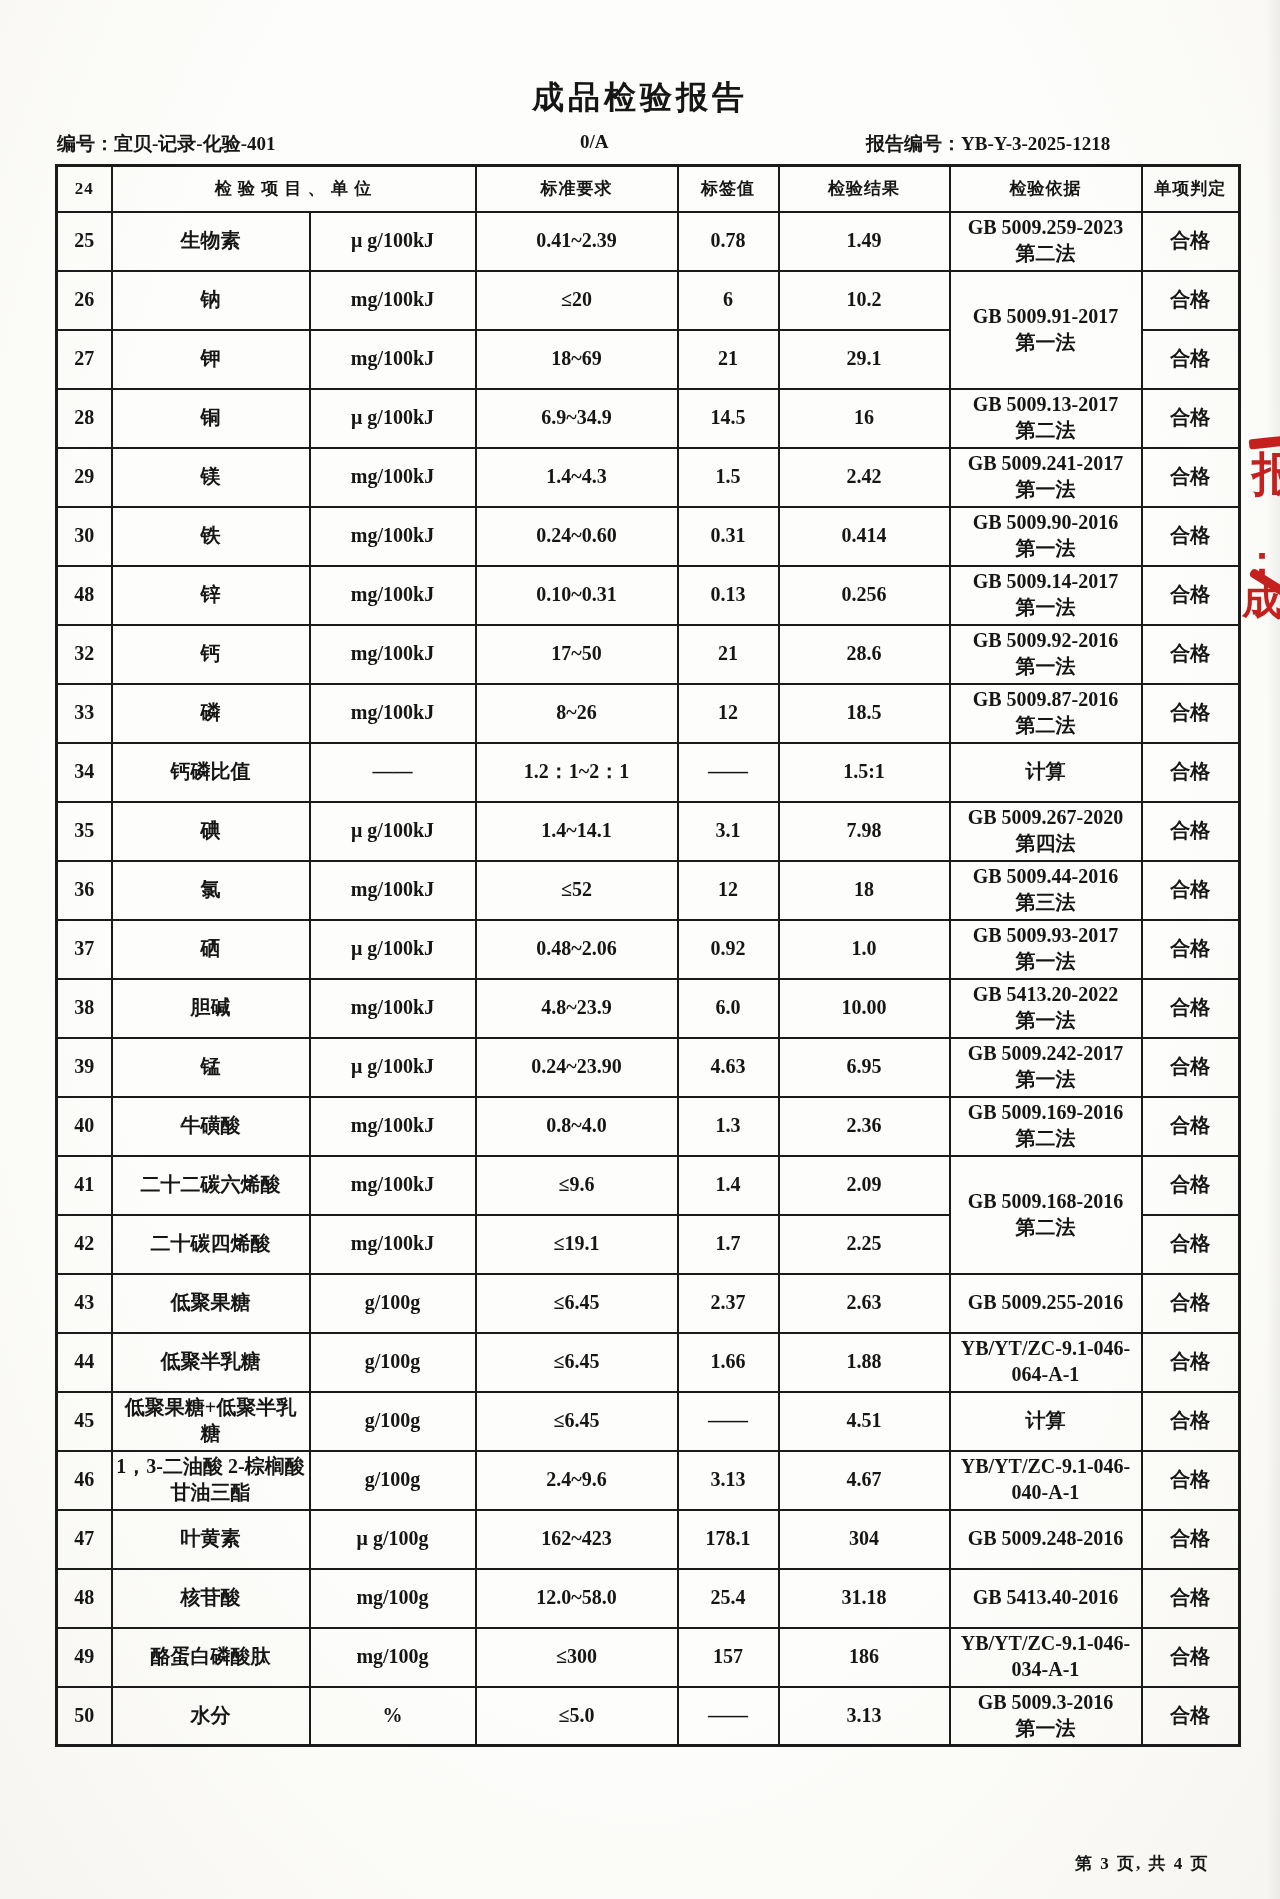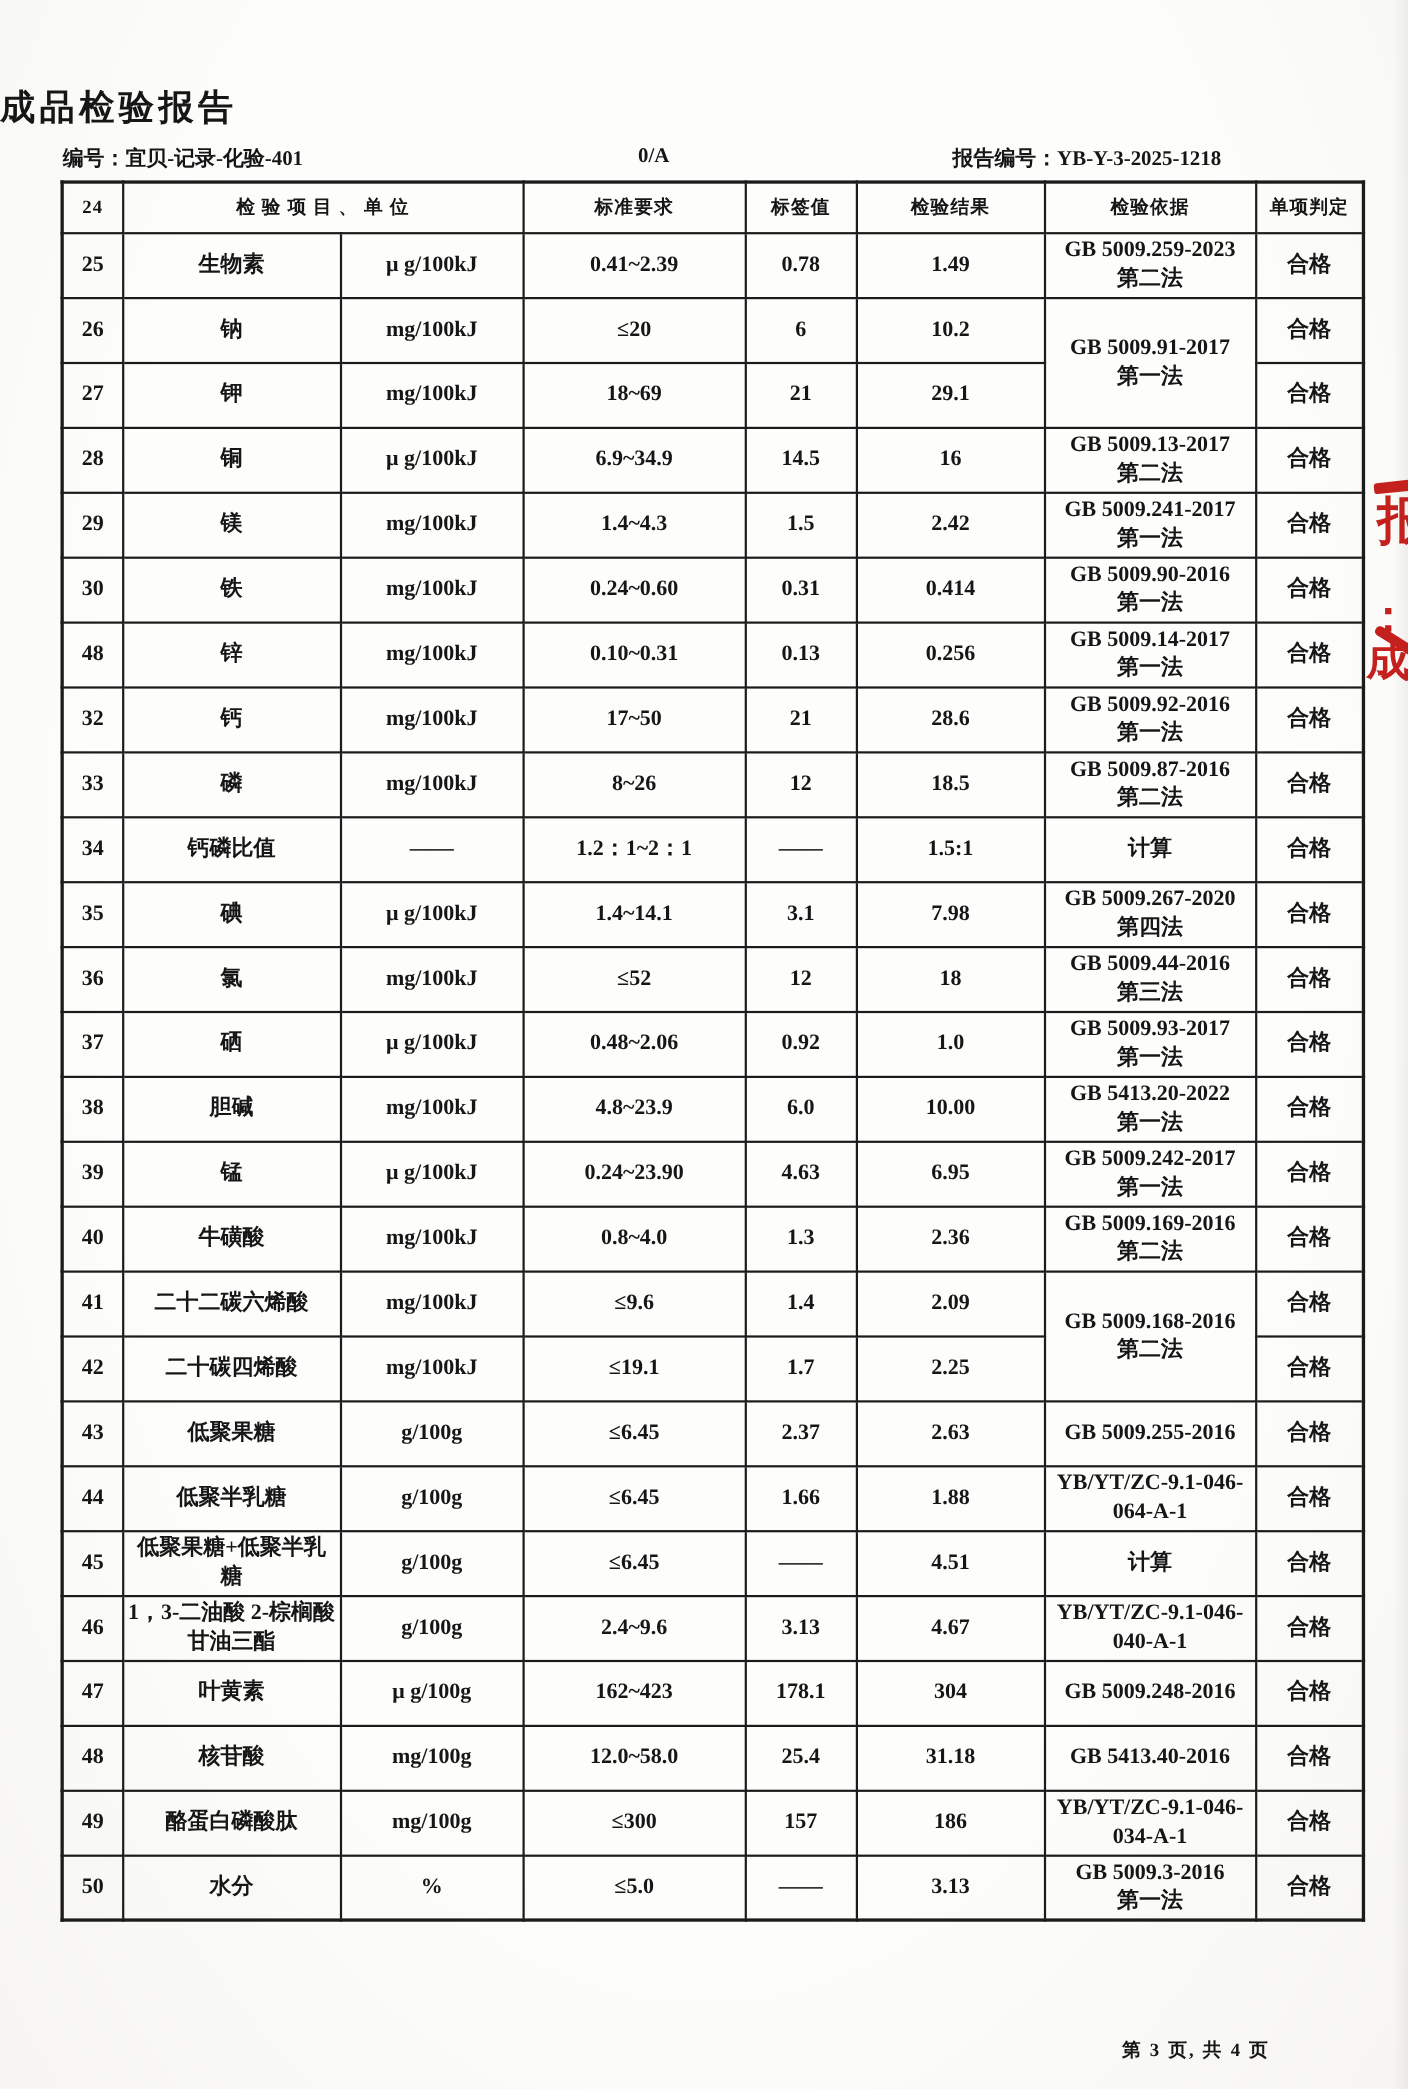--- a/index.html
+++ b/index.html
@@ -8,21 +8,21 @@
     width:1280px;height:1899px;
     background:
       linear-gradient(to left, rgba(0,0,0,0.05), rgba(0,0,0,0) 14px),
       radial-gradient(ellipse at 50% 40%, #fdfdfb 60%, #f6f5f1 100%);
     overflow:hidden;
     font-family:"Liberation Serif","DejaVu Serif",serif;
     color:#161616;
   }
   .title{
     position:absolute;top:76px;left:0;width:100%;
-    font-size:32px;font-weight:bold;letter-spacing:4px;
+    text-align:center;font-size:32px;font-weight:bold;letter-spacing:4px;
   }
   .meta{position:absolute;top:131px;font-size:19px;font-weight:bold;white-space:nowrap;}
   .meta-left{left:57px;}
   .meta-center{left:580px;}
   .meta-right{left:866px;}
   table.report{
     position:absolute;left:55px;top:164px;
     width:1183px;
     border-collapse:collapse;
     table-layout:fixed;
@@ -37,21 +37,21 @@
     line-height:1.28;
     overflow:hidden;
   }
   table.report thead tr{height:46px;}
   table.report tbody tr{height:59px;}
   table.report th{font-size:17px;letter-spacing:1px;}
   td.c-basis{white-space:pre-line;font-size:19px;line-height:1.3;}
   td.c-item{font-size:20px;}
   td.c-unit{font-size:19px;}
   .footer{
-    position:absolute;left:1020px;top:1852px;
+    position:absolute;left:1075px;top:1852px;
     font-size:17px;font-weight:bold;letter-spacing:2px;white-space:nowrap;
   }
   
   .red{color:#c4201d;}
   .red-bar{
     position:absolute;left:1249px;top:437px;width:48px;height:10px;
     background:#c4201d;transform:rotate(-6deg);border-radius:3px;
   }
   .red-char-1{
     position:absolute;left:1252px;top:451px;

